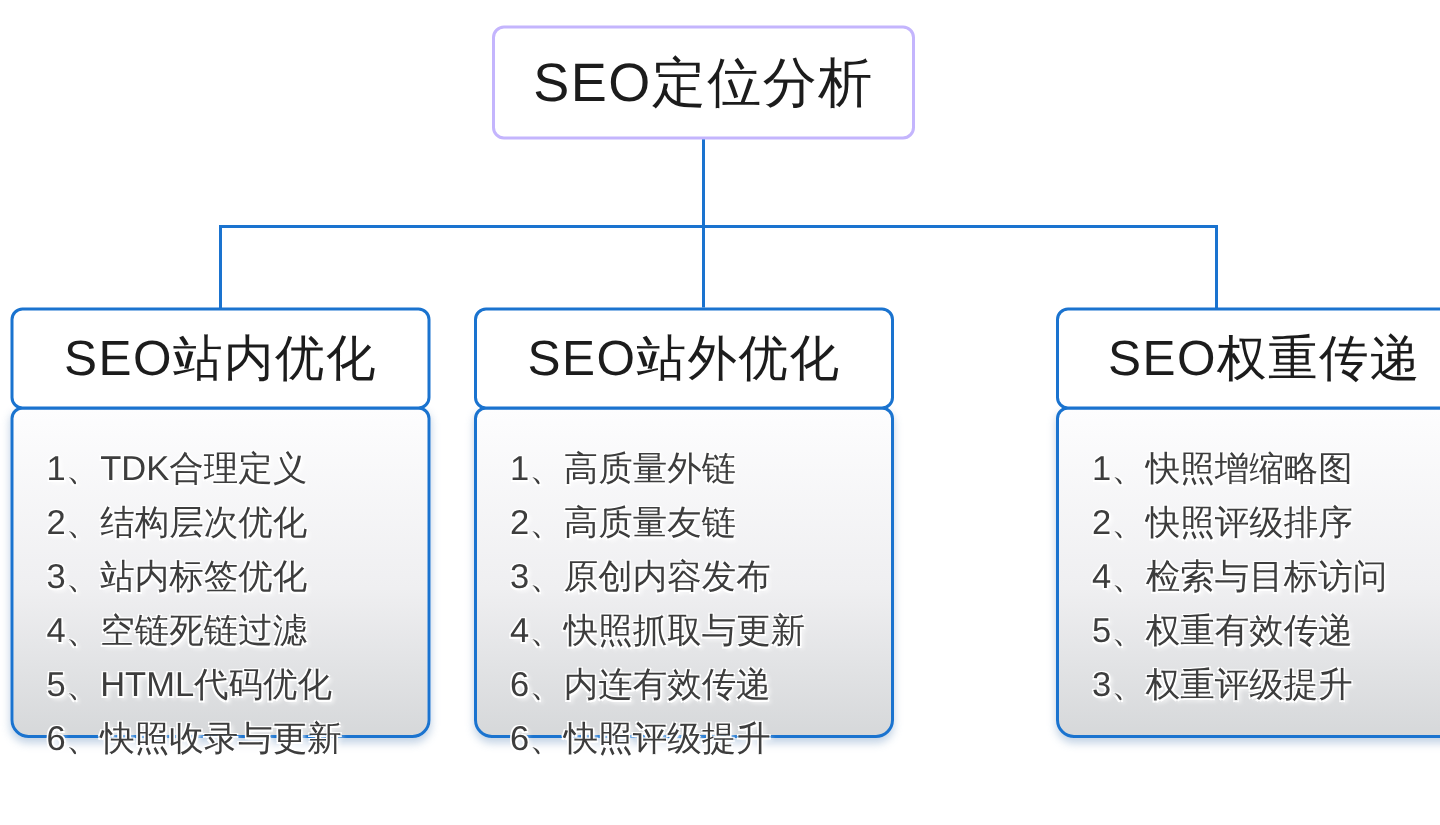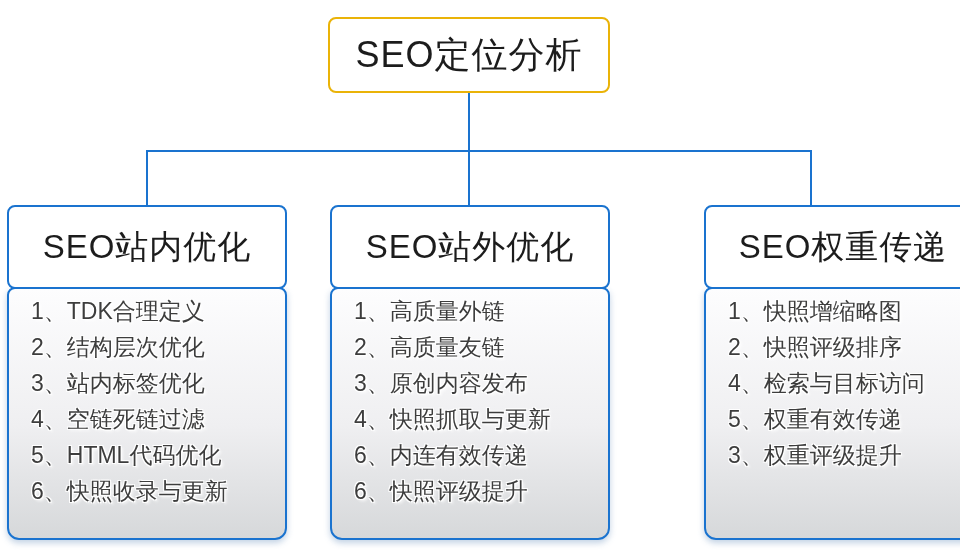--- a/index.html
+++ b/index.html
@@ -2,47 +2,47 @@
 <html><head>
 <meta charset="utf-8">
 <style>
   html,body{margin:0;padding:0;background:#fff;}
   .stage{
     position:relative;width:960px;height:550px;background:#ffffff;overflow:hidden;
     font-family:"Liberation Sans","DejaVu Sans",sans-serif;
   }
   .line{position:absolute;background:#1a73cf;}
   .node-box{
-    box-sizing:border-box;border:2px solid #eab308;background:#ffffff;border-radius:8px;
+    box-sizing:border-box;border:2px solid #c4b5fd;background:#ffffff;border-radius:8px;
     display:flex;align-items:center;justify-content:center;color:#1c1c1c;
   }
   .root-node{
     position:absolute;left:328px;top:17px;width:282px;height:76px;
     font-size:36px;letter-spacing:1px;z-index:3;
   }
   .column{position:absolute;top:205px;}
   .col-header{
-    box-sizing:border-box;height:84px;border:2px solid #1a73cf;border-radius:8px;
+    box-sizing:border-box;height:68px;border:2px solid #1a73cf;border-radius:8px;
     background:#ffffff;display:flex;align-items:center;justify-content:center;
     font-size:33px;letter-spacing:1px;color:#1c1c1c;position:relative;z-index:2;
   }
   .col-list{
-    box-sizing:border-box;margin-top:-2px;height:253px;
+    box-sizing:border-box;margin-top:-2px;height:221px;
     border:2px solid #1a73cf;border-radius:8px 8px 12px 12px;
     background:linear-gradient(180deg,#fdfdfe 0%,#efeff1 55%,#d6d8da 100%);
-    padding:4px 8px 0 22px;font-size:23px;line-height:36px;color:#3d3d3d;
+    padding:21px 8px 0 22px;font-size:23px;line-height:36px;color:#3d3d3d;
     box-shadow:0 3px 6px rgba(120,155,195,0.45);
     position:relative;z-index:1;
   }
   .col-list .item{
     white-space:nowrap;
     text-shadow:-1px -1px 0 #fff,1px -1px 0 #fff,-1px 1px 0 #fff,1px 1px 0 #fff,2px 2px 3px #fff;
   }
   .col-left{left:7px;width:280px;}
-  .col-mid{left:330px;width:280px;}
+  .col-mid{left:316px;width:280px;}
   .col-right{left:704px;width:278px;}
 </style>
 </head>
 <body>
 
 <div class="stage">
 
   <div class="line" style="left:468px;top:91px;width:2px;height:114px;"></div>
   <div class="line" style="left:146px;top:150px;width:666px;height:2px;"></div>
   <div class="line" style="left:146px;top:150px;width:2px;height:56px;"></div>

